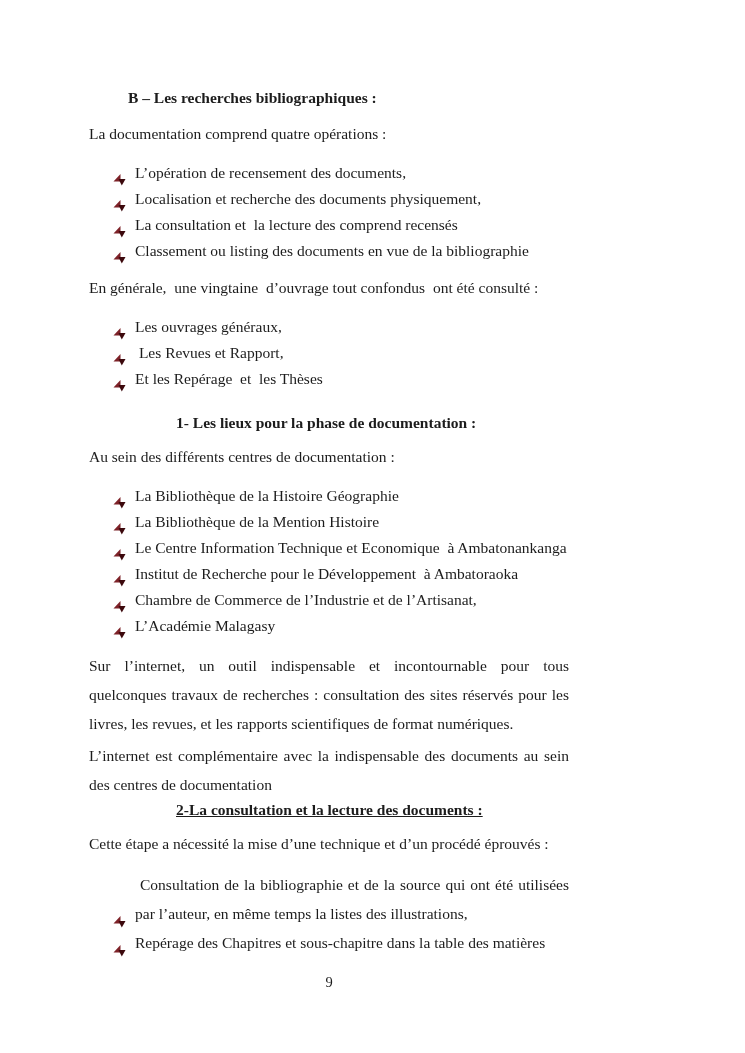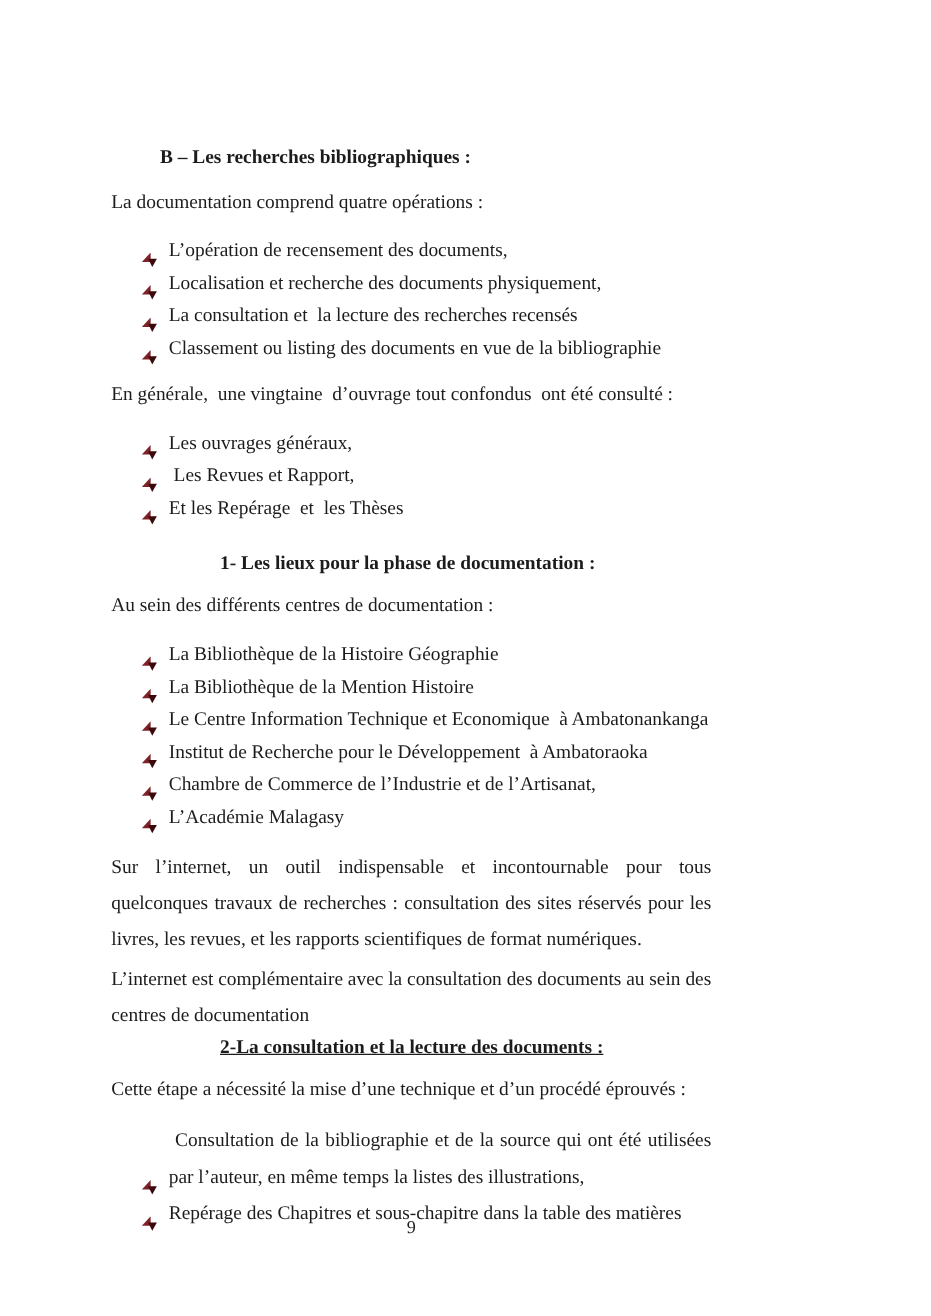--- a/index.html
+++ b/index.html
@@ -2,21 +2,21 @@
 <html><head>
 <meta charset="utf-8">
 <style>
   html, body { margin: 0; padding: 0; background: #ffffff; }
   .page {
     position: relative;
     width: 658px;
     height: 1053px;
     background: #ffffff;
     box-sizing: border-box;
-    padding: 116px 89px 0 89px;
+    padding: 88px 89px 0 89px;
     font-family: "Liberation Serif", "DejaVu Serif", serif;
     color: #1c1c1c;
     font-size: 15.5px;
     overflow: hidden;
   }
   .h-main {
     font-weight: bold;
     margin: 0 0 0 39px;
     line-height: 20px;
     white-space: pre-wrap;
@@ -91,21 +91,21 @@
         <polygon points="7.5,0 7.5,7.5 0.5,7.5" fill="#7d2228"></polygon>
         <polygon points="5.5,5 12.5,5 8.8,11.5" fill="#3c080c"></polygon>
       </svg>
       <span class="li-text">Localisation et recherche des documents physiquement,</span>
     </li>
     <li>
       <svg class="bullet" viewBox="0 0 13 12">
         <polygon points="7.5,0 7.5,7.5 0.5,7.5" fill="#7d2228"></polygon>
         <polygon points="5.5,5 12.5,5 8.8,11.5" fill="#3c080c"></polygon>
       </svg>
-      <span class="li-text">La consultation et  la lecture des recherches recensés</span>
+      <span class="li-text">La consultation et  la lecture des comprend recensés</span>
     </li>
     <li>
       <svg class="bullet" viewBox="0 0 13 12">
         <polygon points="7.5,0 7.5,7.5 0.5,7.5" fill="#7d2228"></polygon>
         <polygon points="5.5,5 12.5,5 8.8,11.5" fill="#3c080c"></polygon>
       </svg>
       <span class="li-text">Classement ou listing des documents en vue de la bibliographie</span>
     </li>
   </ul>
 
@@ -179,21 +179,21 @@
       <svg class="bullet" viewBox="0 0 13 12">
         <polygon points="7.5,0 7.5,7.5 0.5,7.5" fill="#7d2228"></polygon>
         <polygon points="5.5,5 12.5,5 8.8,11.5" fill="#3c080c"></polygon>
       </svg>
       <span class="li-text">L’Académie Malagasy</span>
     </li>
   </ul>
 
   <div class="para-j">Sur l’internet, un outil indispensable et incontournable pour tous quelconques travaux de recherches : consultation des sites réservés pour les livres, les revues, et les rapports scientifiques de format numériques.</div>
 
-  <div class="para-j follow">L’internet est complémentaire avec la consultation des documents au sein des centres de documentation</div>
+  <div class="para-j follow">L’internet est complémentaire avec la indispensable des documents au sein des centres de documentation</div>
 
   <div class="h-num h2">2-La consultation et la lecture des documents :</div>
 
   <div class="para">Cette étape a nécessité la mise d’une technique et d’un procédé éprouvés :</div>
 
   <ul class="blist wide">
     <li>
       <svg class="bullet" viewBox="0 0 13 12">
         <polygon points="7.5,0 7.5,7.5 0.5,7.5" fill="#7d2228"></polygon>
         <polygon points="5.5,5 12.5,5 8.8,11.5" fill="#3c080c"></polygon>

